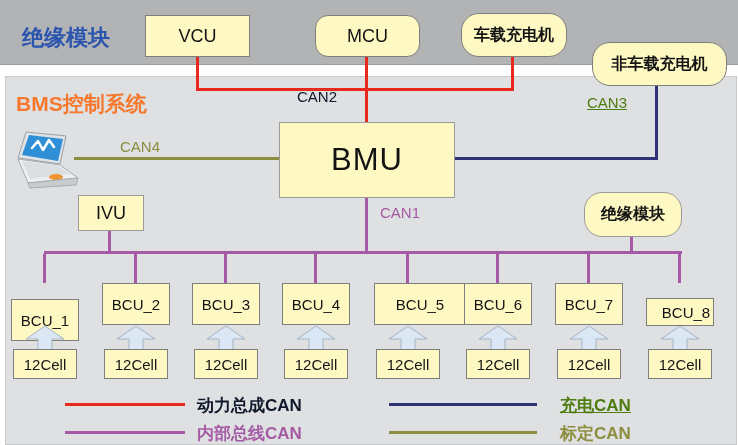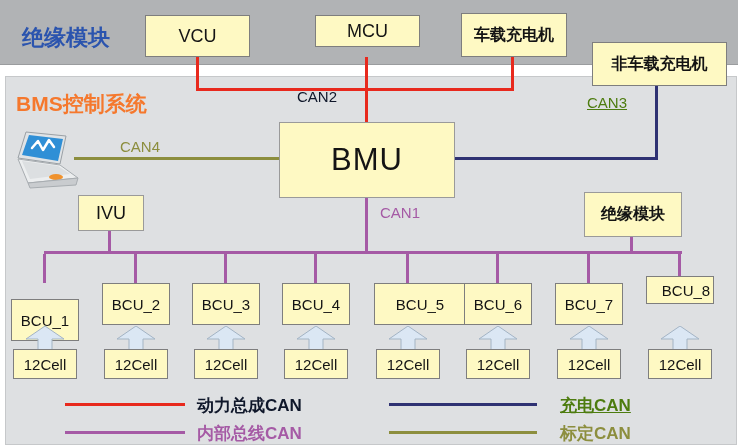--- a/index.html
+++ b/index.html
@@ -12,21 +12,21 @@
   .bms-panel{position:absolute;left:5px;top:76px;width:732px;height:369px;background:#dee0e2;
              border:1px solid #c6c8ca;box-sizing:border-box;}
 
   .title-vehicle{position:absolute;left:22px;top:23px;font-size:22px;font-weight:bold;color:#2b54ae;}
   .title-bms{position:absolute;left:16px;top:90px;font-size:21px;font-weight:bold;color:#f5782d;}
 
   
   .box{position:absolute;background:#fef9c3;border:1px solid #7e7e7e;box-sizing:border-box;
        display:flex;align-items:center;justify-content:center;color:#141414;}
   .f18{font-size:18px;}
-  .f16b{font-size:16px;font-weight:bold;}
+  .f16b{font-size:16px;font-weight:bold;border-radius:18px;}
   .f15{font-size:15px;}
   .bmu-text{font-size:31px;letter-spacing:1px;}
 
   
   .wire{position:absolute;}
   .red{background:#e8291d;}
   .magenta{background:#a55aa5;}
   .navy{background:#2f3273;}
   .olive{background:#8c8e3e;}
 
@@ -77,21 +77,21 @@
   <div class="wire magenta" style="left:678px;top:254px;width:3px;height:29px;"></div>
 
   <div class="can-label can-red" style="left:297px;top:88px;">CAN2</div>
   <div class="can-label can-navy" style="left:587px;top:94px;">CAN3</div>
   <div class="can-label can-olive" style="left:120px;top:138px;">CAN4</div>
   <div class="can-label can-magenta" style="left:380px;top:204px;">CAN1</div>
 
   <div class="box f18" style="left:145px;top:15px;width:105px;height:42px;">
     <span>VCU</span>
   </div>
-  <div class="box f18" style="left:315px;top:15px;width:105px;height:32px;">
+  <div class="box f18" style="left:315px;top:15px;width:105px;height:42px;border-radius:13px;">
     <span>MCU</span>
   </div>
   <div class="box f16b" style="left:461px;top:13px;width:106px;height:44px;">
     <span>车载充电机</span>
   </div>
   <div class="box f16b" style="left:592px;top:13px;width:135px;height:44px;margin-top:29px;">
     <span>非车载充电机</span>
   </div>
 
   <div class="box bmu-text" style="left:279px;top:122px;width:176px;height:76px;border-color:#9a9a9a;">
@@ -128,21 +128,21 @@
     </div>
   <div class="box f15" style="left:374px;top:283px;width:92px;height:42px;">
       <span>BCU_5</span>
     </div>
   <div class="box f15" style="left:464px;top:283px;width:68px;height:42px;">
       <span>BCU_6</span>
     </div>
   <div class="box f15" style="left:555px;top:283px;width:68px;height:42px;">
       <span>BCU_7</span>
     </div>
-  <div class="box f15" style="left:646px;top:276px;width:68px;height:28px;padding-left:12px;">
+  <div class="box f15" style="left:646px;top:298px;width:68px;height:28px;padding-left:12px;">
       <span>BCU_8</span>
     </div>
 
   <svg class="arrow" style="left:26px;top:326px;" width="38" height="24" viewBox="0 0 38 24">
       <polygon points="19,0 38,13 26,13 26,24 12,24 12,13 0,13" fill="#dbe7f4" stroke="#a3b4c4" stroke-width="1"></polygon>
     </svg>
   <svg class="arrow" style="left:117px;top:326px;" width="38" height="24" viewBox="0 0 38 24">
       <polygon points="19,0 38,13 26,13 26,24 12,24 12,13 0,13" fill="#dbe7f4" stroke="#a3b4c4" stroke-width="1"></polygon>
     </svg>
   <svg class="arrow" style="left:207px;top:326px;" width="38" height="24" viewBox="0 0 38 24">

